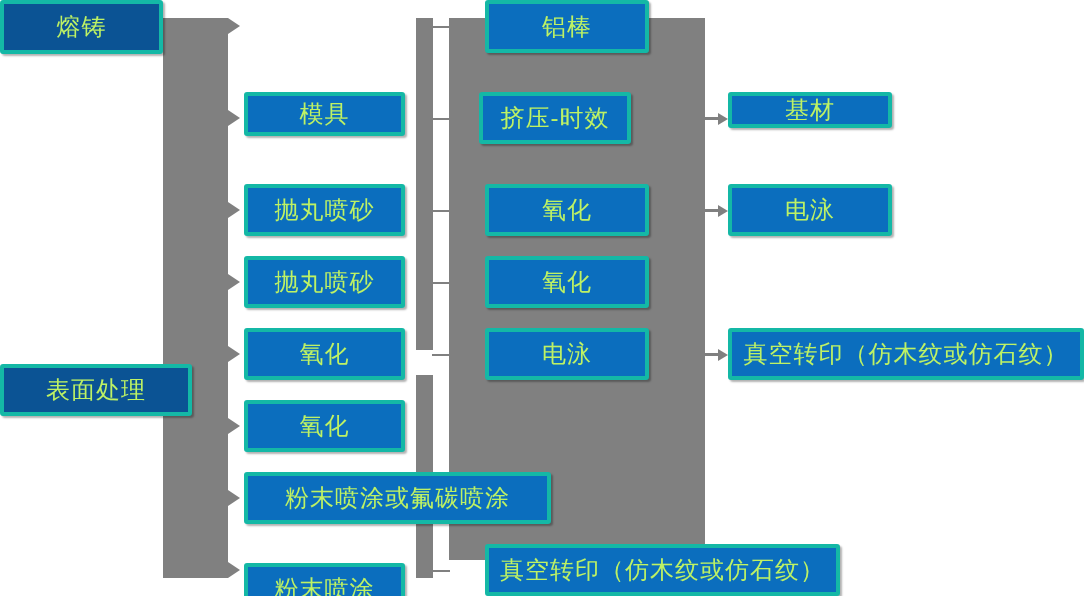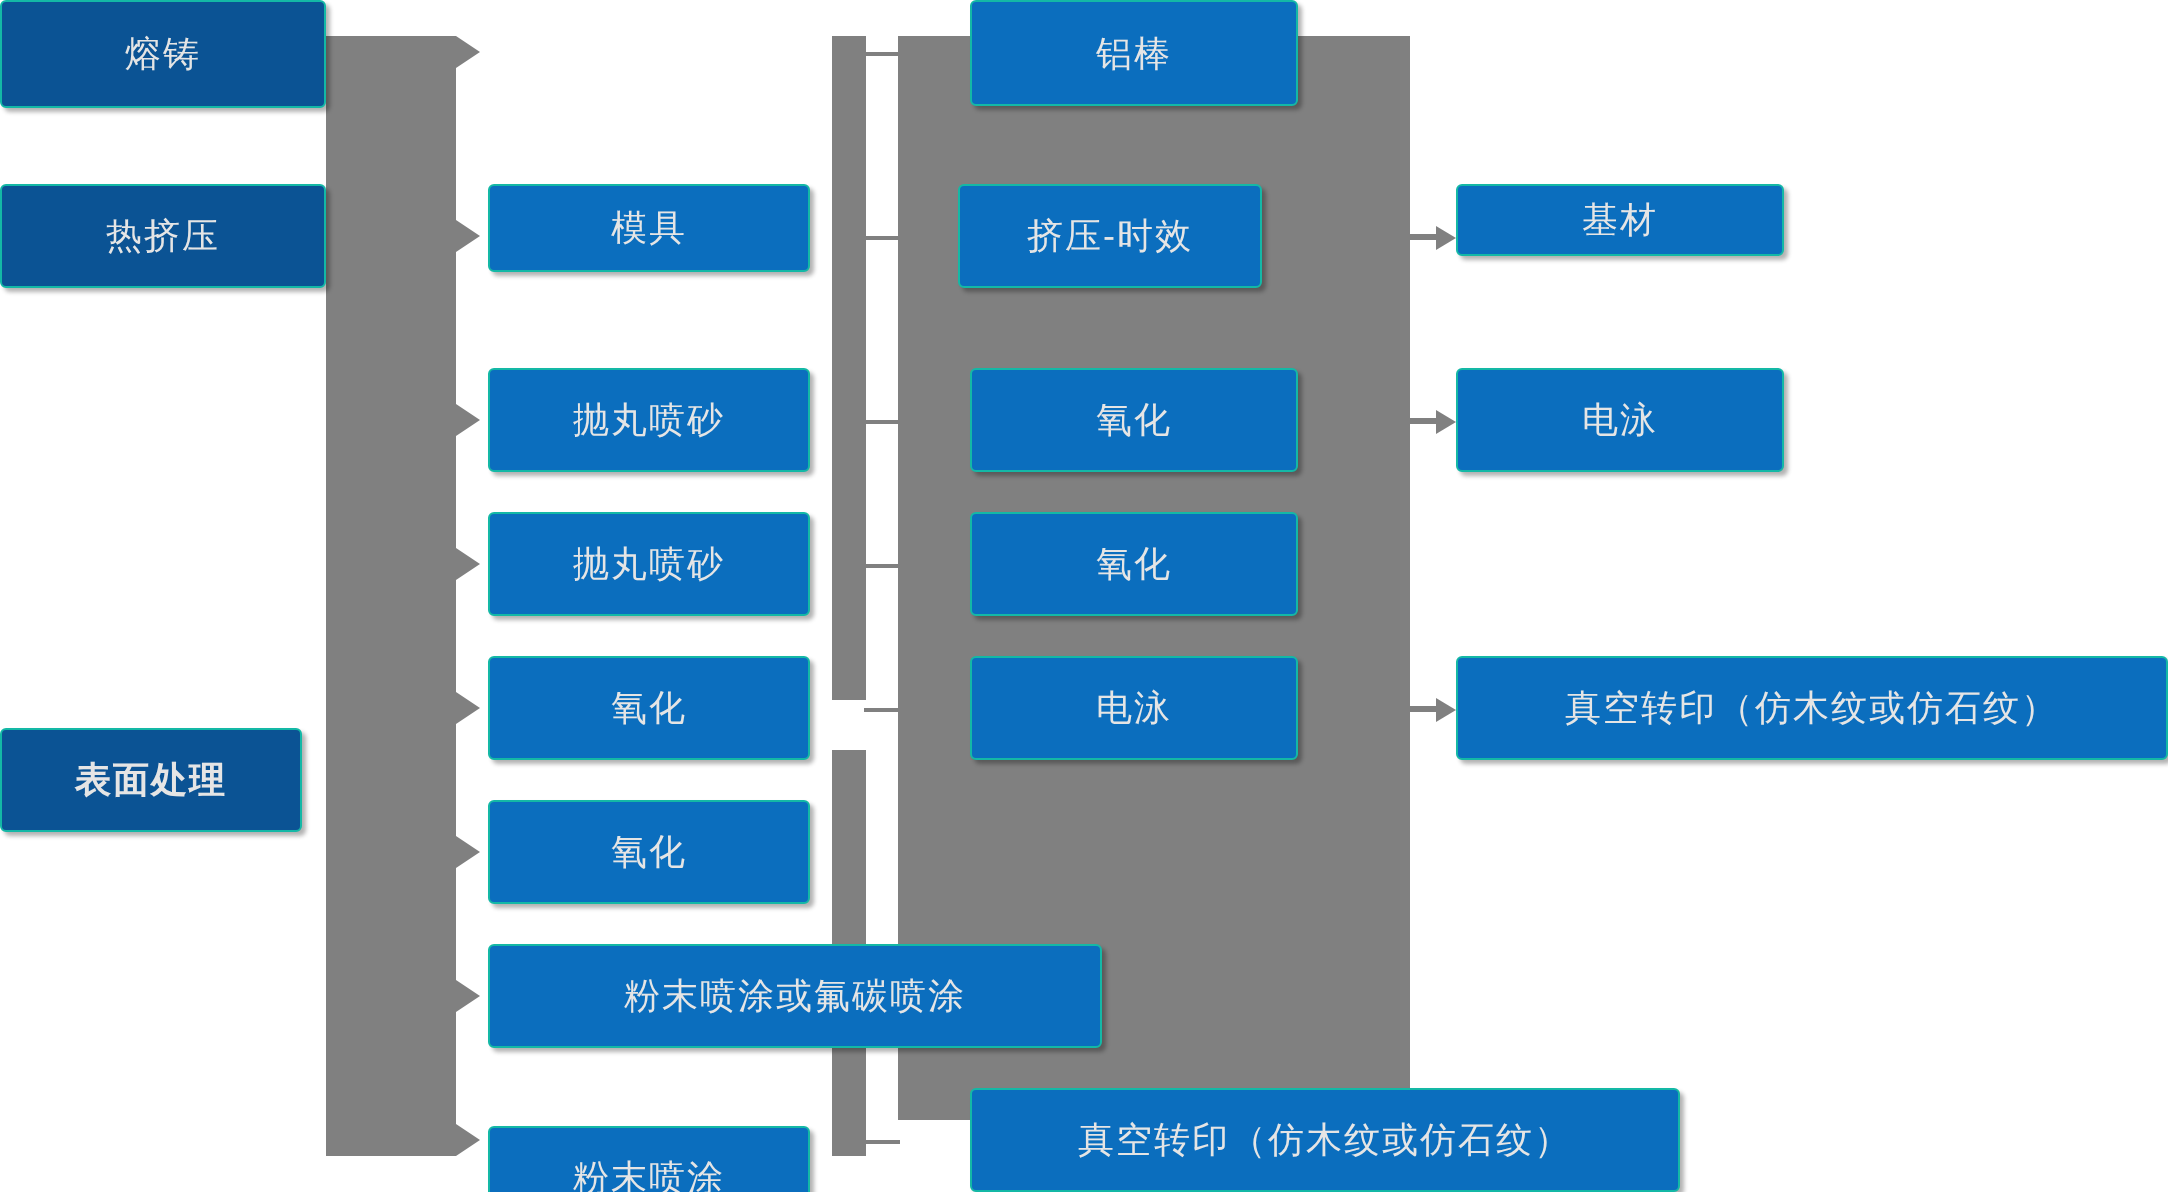--- a/index.html
+++ b/index.html
@@ -58,24 +58,24 @@
     background: #808080;
   }
 
   
   .node {
     position: absolute;
     box-sizing: border-box;
     display: flex;
     align-items: center;
     justify-content: center;
-    color: #e5e5e5;
-    border: 1px solid #14b8a6;
+    color: #bef264;
+    border: 4px solid #14b8a6;
     border-radius: 3px;
-    font-size: 18px;
+    font-size: 24px;
     line-height: 1;
     letter-spacing: 1px;
     white-space: nowrap;
     box-shadow: 2px 2px 2px rgba(0,0,0,0.30);
   }
   .node.dark  { background: #0b5394; }
   .node.mid   { background: #0b6ebe; }
 
   .node .lbl {
     pointer-events: none;
@@ -104,24 +104,21 @@
     <div class="tick" style="left: 432px; top: 282px; width: 18px;"></div>
     <div class="tick" style="left: 432px; top: 354px; width: 18px;"></div>
     <div class="tick" style="left: 432px; top: 570px; width: 18px;"></div>
     <div class="conn-arrow" style="left: 163px; top: 389px; width: 18px;"></div>
     <div class="conn-arrow" style="left: 705px; top: 117px; width: 14px;"></div>
     <div class="conn-arrow" style="left: 705px; top: 209px; width: 14px;"></div>
     <div class="conn-arrow" style="left: 705px; top: 353px; width: 14px;"></div>
     <div class="node dark" style="left: 0px; top: 0px; width: 163px; height: 54px;">
       <span class="lbl">熔铸</span>
     </div>
-    <div class="node dark" style="left: 0px; top: 92px; width: 163px; height: 52px;">
-      <span class="lbl">热挤压</span>
-    </div>
-    <div class="node dark" style="left: 0px; top: 364px; width: 151px; height: 52px; font-weight: bold;">
+    <div class="node dark" style="left: 0px; top: 364px; width: 192px; height: 52px;">
       <span class="lbl">表面处理</span>
     </div>
     <div class="node mid" style="left: 244px; top: 92px; width: 161px; height: 44px;">
       <span class="lbl">模具</span>
     </div>
     <div class="node mid" style="left: 244px; top: 184px; width: 161px; height: 52px;">
       <span class="lbl">抛丸喷砂</span>
     </div>
     <div class="node mid" style="left: 244px; top: 256px; width: 161px; height: 52px;">
       <span class="lbl">抛丸喷砂</span>

